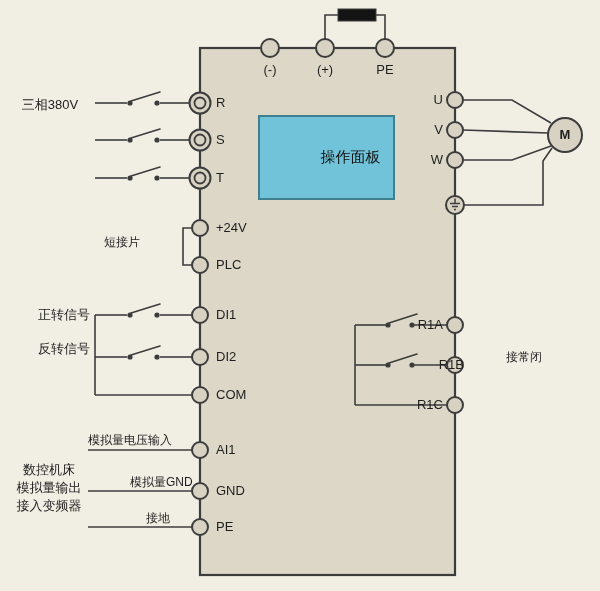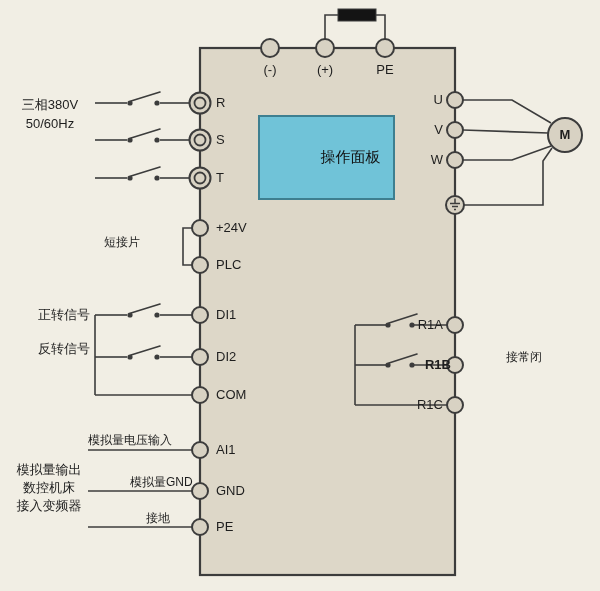--- a/index.html
+++ b/index.html
@@ -154,29 +154,28 @@
     <circle class="term" cx="455" cy="365" r="8"></circle>
     <circle class="term" cx="455" cy="405" r="8"></circle>
   </svg>
 
   <div class="panel">
     <span>操作面板</span>
   </div>
 
   <div class="label block center" style="left:10px;top:95px;width:80px;line-height:19px;">
     <div>三相380V</div>
-    <div>50/60Hz</div>
   </div>
   <div class="label small" style="left:104px;top:234px;">短接片</div>
   <div class="label right" style="left:30px;top:307px;width:60px;">正转信号</div>
   <div class="label right" style="left:30px;top:341px;width:60px;">反转信号</div>
   <div class="label small" style="left:88px;top:432px;">模拟量电压输入</div>
   <div class="label block center" style="left:8px;top:461px;width:82px;line-height:18px;">
+    <div>数控机床</div>
     <div>模拟量输出</div>
-    <div>数控机床</div>
     <div>接入变频器</div>
   </div>
   <div class="label small" style="left:106px;top:474px;margin-left:24px;">模拟量GND</div>
   <div class="label small" style="left:146px;top:510px;">接地</div>
 
   <div class="label center" style="left:252px;top:62px;width:36px;">(-)</div>
   <div class="label center" style="left:307px;top:62px;width:36px;">(+)</div>
   <div class="label center" style="left:367px;top:62px;width:36px;">PE</div>
 
   <div class="label" style="left:216px;top:95px;">R</div>
@@ -188,21 +187,21 @@
   <div class="label" style="left:216px;top:349px;">DI2</div>
   <div class="label" style="left:216px;top:387px;">COM</div>
   <div class="label" style="left:216px;top:442px;">AI1</div>
   <div class="label" style="left:216px;top:483px;">GND</div>
   <div class="label" style="left:216px;top:519px;">PE</div>
 
   <div class="label right" style="left:411px;top:92px;width:32px;">U</div>
   <div class="label right" style="left:411px;top:122px;width:32px;">V</div>
   <div class="label right" style="left:411px;top:152px;width:32px;">W</div>
   <div class="label right" style="left:403px;top:317px;width:40px;">R1A</div>
-  <div class="label right" style="left:411px;top:357px;width:40px;font-weight:bold;">R1B</div>
+  <div class="label right" style="left:424px;top:357px;width:40px;">R1B</div>
   <div class="label right" style="left:403px;top:397px;width:40px;">R1C</div>
 
   <div class="label center motor-m" style="left:555px;top:127px;width:20px;">M</div>
 
   <div class="label block center small" style="left:464px;top:348px;width:120px;line-height:18px;">
     <div>接常闭</div>
   </div>
 
 </div>
 

